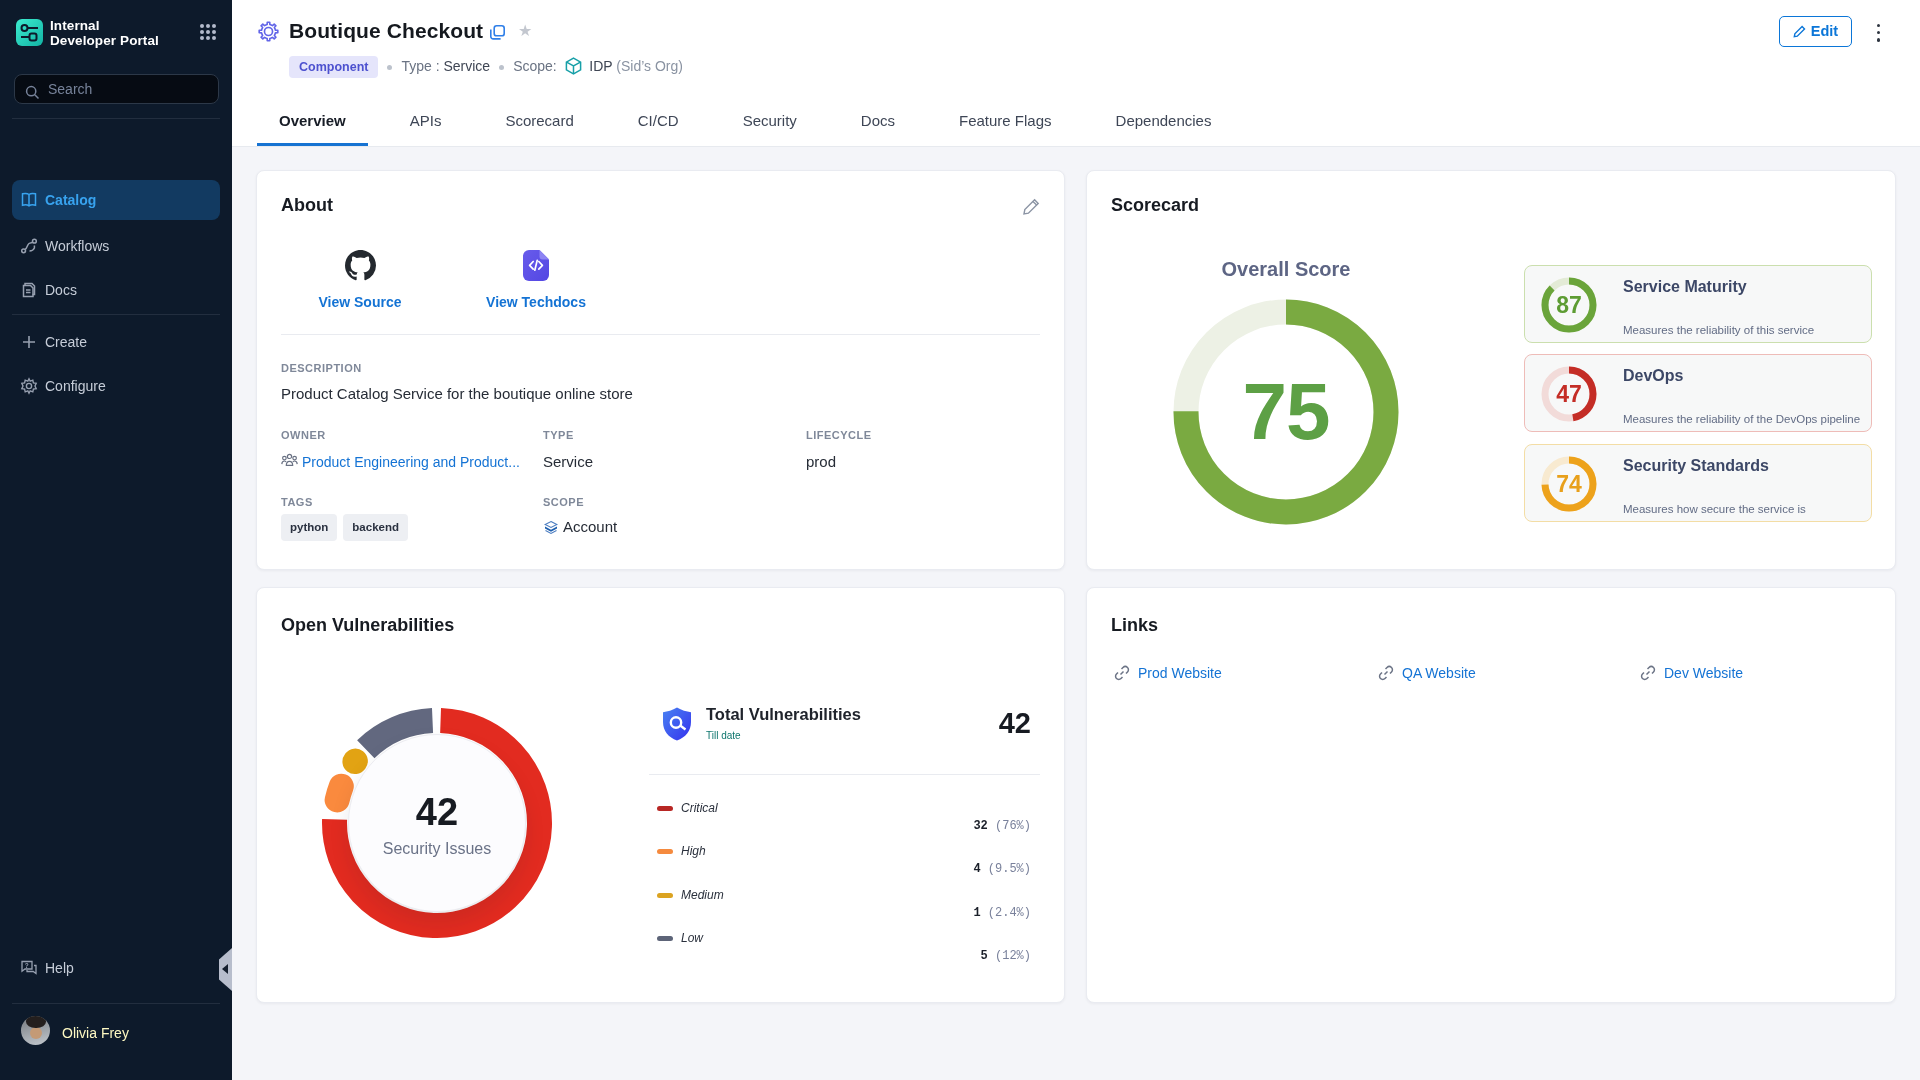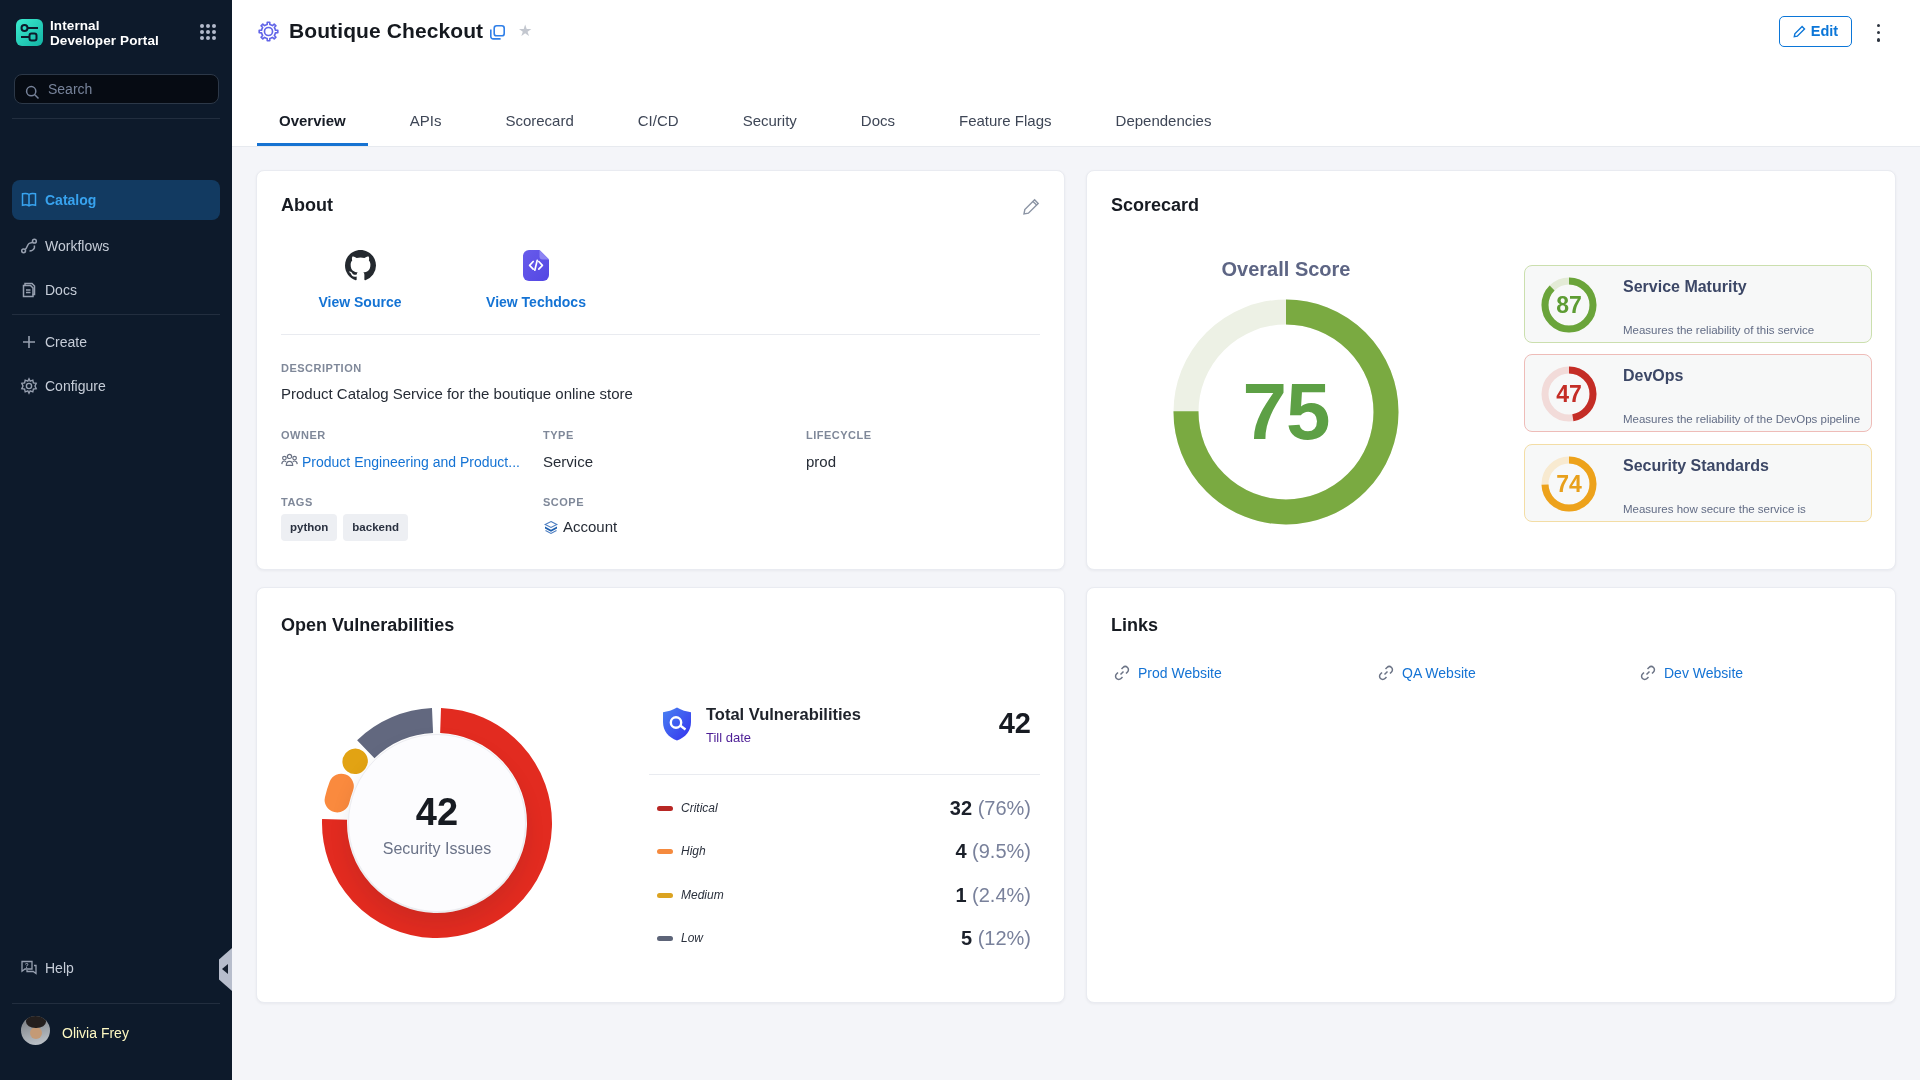--- a/index.html
+++ b/index.html
@@ -76,26 +76,26 @@
 .mini-card .t { position:absolute; left:98px; top:12px; font-size:16px; font-weight:700; color:#3c4766; }
 .mini-card .s { position:absolute; left:98px; top:34px; font-size:11.5px; color:#626c85; white-space:nowrap;margin-top:24px; }
 .mini-donut { position:absolute; left:16px; top:11px; width:56px; height:56px; }
 .mini-num { position:absolute; left:16px; top:11px; width:56px; height:56px; text-align:center; line-height:56px; font-size:23px; font-weight:700; }
 
 
 #v-inner { position:absolute; left:91px; top:146px; width:178px; height:178px; border-radius:50%; background:#fcfcfe; border:1px solid #ececf1; box-shadow:0 10px 20px rgba(20,25,40,.10); }
 #v-num { position:absolute; left:91px; top:203px; width:178px; text-align:center; font-size:38px; font-weight:700; color:#171b22; }
 #v-sub { position:absolute; left:91px; top:252px; width:178px; text-align:center; font-size:16px; color:#6a7287; }
 #tv-title { position:absolute; left:449px; top:117px; font-size:16.5px; font-weight:700; color:#20242c; }
-#tv-sub { position:absolute; left:449px; top:142px; font-size:13px; color:#4c1d95; }
+#tv-sub { position:absolute; left:449px; top:142px; font-size:10px; color:#0f766e; }
 #tv-num { position:absolute; right:33px; top:119px; font-size:29px; font-weight:700; color:#171b22; }
 .vrow { position:absolute; left:400px; right:33px; height:20px; }
 .vrow .pill { position:absolute; left:0; top:8px; width:16px; height:5px; border-radius:3px; }
 .vrow .nm { position:absolute; left:24px; top:0; font-size:12px; color:#2a303c; line-height:20px;font-style:italic; }
-.vrow .ct { position:absolute; right:0; top:0; font-size:20px; line-height:20px; color:#79819b; }
+.vrow .ct { position:absolute; right:0; top:18px; font-size:12px; line-height:20px; color:#79819b;font-family:Liberation Mono, monospace; }
 .vrow .ct b { color:#1b202a; }
 
 
 .link-item { position:absolute; top:77px; font-size:14px; color:#1473d4; }
 .link-item svg { vertical-align:-3px; margin-right:8px; }
 </style>
 </head>
 <body>
 
 <div id="sidebar">
@@ -194,20 +194,26 @@
   <svg id="h-gear" width="21" height="21" viewBox="0 0 24 24" fill="none" stroke="#6265e8" stroke-width="1.9" stroke-linejoin="round">
     <path d="M10.45 4.05 L10.60 1.39 L13.40 1.39 L13.55 4.05 L15.10 4.52 L16.53 5.28 L18.51 3.51 L20.49 5.49 L18.72 7.47 L19.48 8.90 L19.95 10.45 L22.61 10.60 L22.61 13.40 L19.95 13.55 L19.48 15.10 L18.72 16.53 L20.49 18.51 L18.51 20.49 L16.53 18.72 L15.10 19.48 L13.55 19.95 L13.40 22.61 L10.60 22.61 L10.45 19.95 L8.90 19.48 L7.47 18.72 L5.49 20.49 L3.51 18.51 L5.28 16.53 L4.52 15.10 L4.05 13.55 L1.39 13.40 L1.39 10.60 L4.05 10.45 L4.52 8.90 L5.28 7.47 L3.51 5.49 L5.49 3.51 L7.47 5.28 L8.90 4.52 Z"></path>
     <circle cx="12" cy="12" r="4.6"></circle>
   </svg>
   <div id="h-title">Boutique Checkout</div>
   <svg id="h-copy" width="15" height="15" viewBox="0 0 15 15" fill="none" stroke="#2f7fe8" stroke-width="1.6">
       <rect x="4.2" y="0.8" width="10" height="10" rx="2.4"></rect>
       <path d="M10.6 13.9 H3.2 A2.4 2.4 0 0 1 0.8 11.5 V4.6"></path>
     </svg>
   <div id="h-star">★</div>
+  <div id="badge-row">
+    <span class="badge">Component</span><span class="dotsep"></span><span>Type : <span class="b-dark">Service</span></span><span class="dotsep"></span><span>Scope:&nbsp;&nbsp;</span><svg width="17" height="18" viewBox="0 0 17 18" style="vertical-align:-4px" fill="none" stroke="#18a0a8" stroke-width="1.5">
+        <path d="M8.5 1.2 L15.6 5.1 V12.9 L8.5 16.8 L1.4 12.9 V5.1 Z"></path>
+        <path d="M1.6 5.2 L8.5 9 L15.4 5.2 M8.5 9 V16.6"></path>
+      </svg><span class="b-dark">&nbsp;&nbsp;IDP <span class="b-gray">(Sid’s Org)</span></span>
+  </div>
   <div id="edit-btn"><svg width="13" height="13" viewBox="0 0 14 14" fill="none" stroke="#0b76d8" stroke-width="1.5" style="vertical-align:-2px; margin-right:5px">
         <path d="M9.8 1.6 L12.4 4.2 L4.6 12 L1.4 12.6 L2 9.4 Z"></path>
       </svg>Edit</div>
   <div id="menu-dots">
       <i></i>
       <i></i>
       <i></i>
     </div>
   <div id="tabs">
     <div class="tab on">Overview</div>

